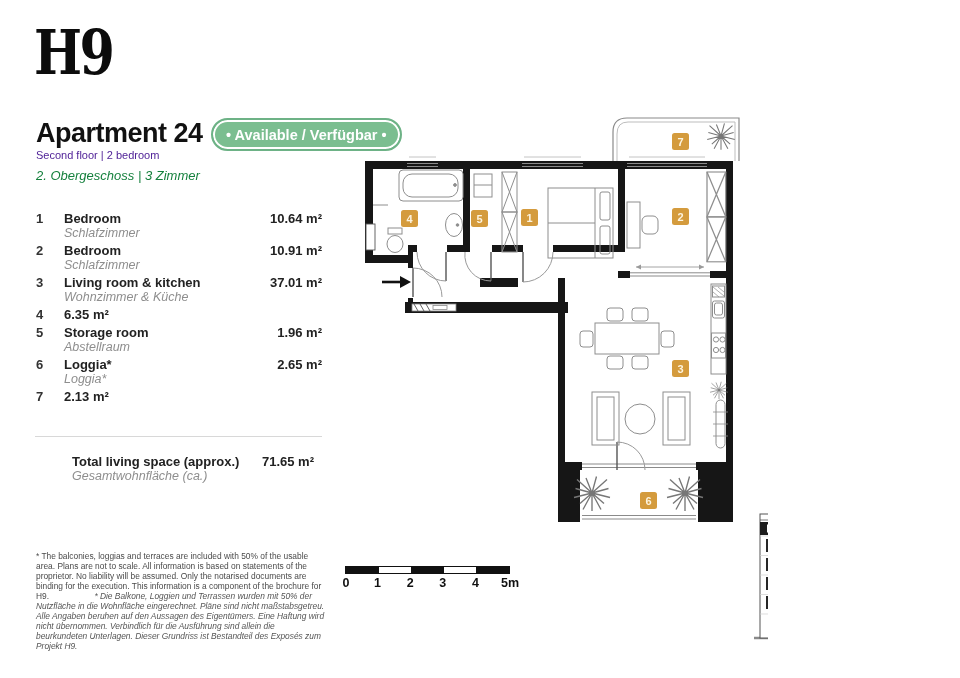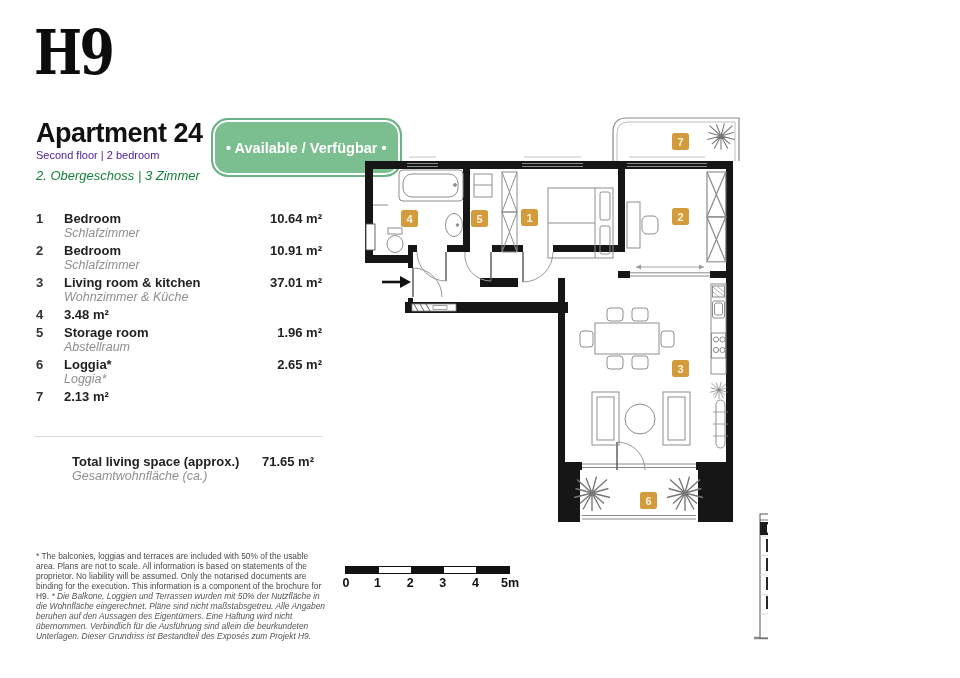--- a/index.html
+++ b/index.html
@@ -5,41 +5,41 @@
   html,body{margin:0;padding:0;background:#fff;}
   .stage{position:relative;width:768px;height:678px;background:#fff;
          font-family:"Liberation Sans",sans-serif;color:#1d1d1d;overflow:hidden;}
   .abs{position:absolute;}
 
   
   .logo{left:34px;top:22px;font-family:"DejaVu Serif",serif;font-weight:bold;
         font-size:62px;line-height:1;letter-spacing:-3px;transform:scaleX(.82);
         transform-origin:left top;color:#0c0c0c;}
   .title{left:36px;top:118px;font-size:27px;font-weight:bold;letter-spacing:-.5px;color:#111;}
-  .pill{left:211px;top:118px;height:29px;padding:13px 13px;border-radius:17px;
+  .pill{left:211px;top:118px;height:29px;padding:0 13px;border-radius:17px;
         background:#7BBE90;border:2px solid #6db286;box-shadow:inset 0 0 0 2px #fff;
         display:flex;align-items:center;font-size:14.5px;font-weight:bold;color:#fff;white-space:nowrap;}
   .sub-en{left:36px;top:149px;font-size:11px;font-weight:normal;color:#4c1d95;}
   .sub-de{left:36px;top:168px;font-size:13px;font-style:italic;color:#15803d;}
 
   
   .roomlist{left:36px;top:211px;width:286px;}
   .room-row{display:flex;align-items:flex-start;margin-bottom:3px;}
   .rnum{width:28px;font-size:13px;font-weight:bold;color:#333;line-height:15px;}
   .rnames{flex:1;display:flex;flex-direction:column;}
   .rname{font-size:13px;font-weight:bold;line-height:15px;color:#222;}
   .rsub{font-size:12.5px;font-style:italic;line-height:14px;color:#8e8e8e;}
   .rarea{font-size:13px;font-weight:bold;color:#222;line-height:15px;}
   .divider{left:35px;top:436px;width:287px;height:0;border-top:1px solid #d8d8d8;}
   .total{left:36px;top:446px;width:286px;}
   .total .room-row{margin:8px;}
 
   
   .disclaimer{left:36px;top:544px;width:290px;font-size:8.4px;line-height:9.9px;color:#4a4a4a;}
-  .disclaimer em{font-style:italic;color:#555;}
+  .disclaimer em{font-style:italic;color:#555;margin-left:43px;}
 
   
   .scalebar{left:345px;top:560px;width:185px;height:30px;}
   .sb-bar{position:absolute;left:0;top:6px;width:163px;height:6px;border:1px solid #111;
           display:flex;box-sizing:content-box;}
   .sb-seg{height:100%;width:32.6px;}
   .sb-b{background:#111;} .sb-w{background:#fff;}
   .sb-tick{position:absolute;top:16px;transform:translateX(-50%);
            font-size:12.5px;font-weight:bold;color:#111;}
 
@@ -86,21 +86,21 @@
     <div class="room-row">
       <span class="rnum">3</span>
       <span class="rnames">
           <span class="rname">Living room &amp; kitchen</span>
           <span class="rsub">Wohnzimmer &amp; Küche</span>
         </span>
       <span class="rarea">37.01 m²</span>
     </div>
     <div class="room-row">
       <span class="rnum">4</span>
-      <span class="rarea">3.48 m²</span>
+      <span class="rarea">6.35 m²</span>
     </div>
     <div class="room-row">
       <span class="rnum">5</span>
       <span class="rnames">
           <span class="rname">Storage room</span>
           <span class="rsub">Abstellraum</span>
         </span>
       <span class="rarea">1.96 m²</span>
     </div>
     <div class="room-row">

